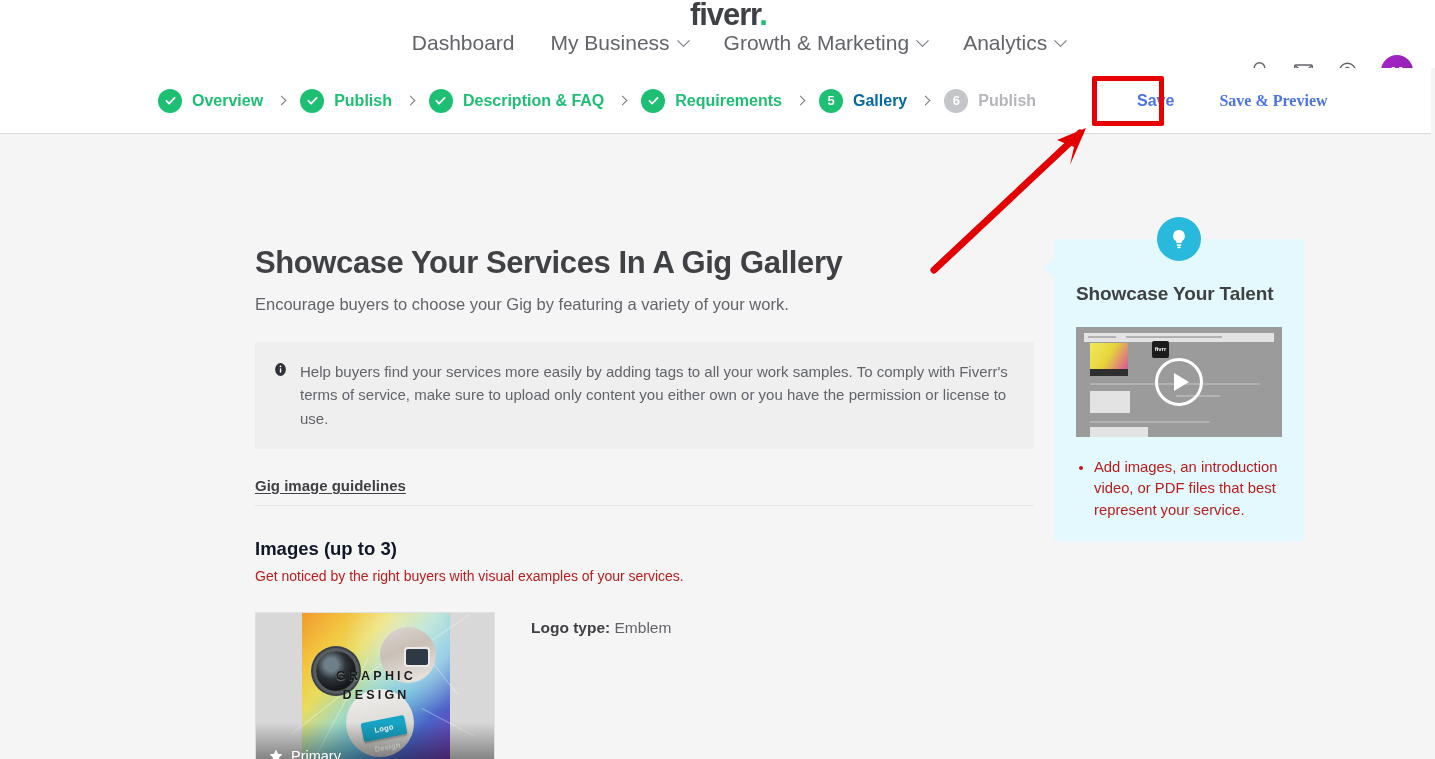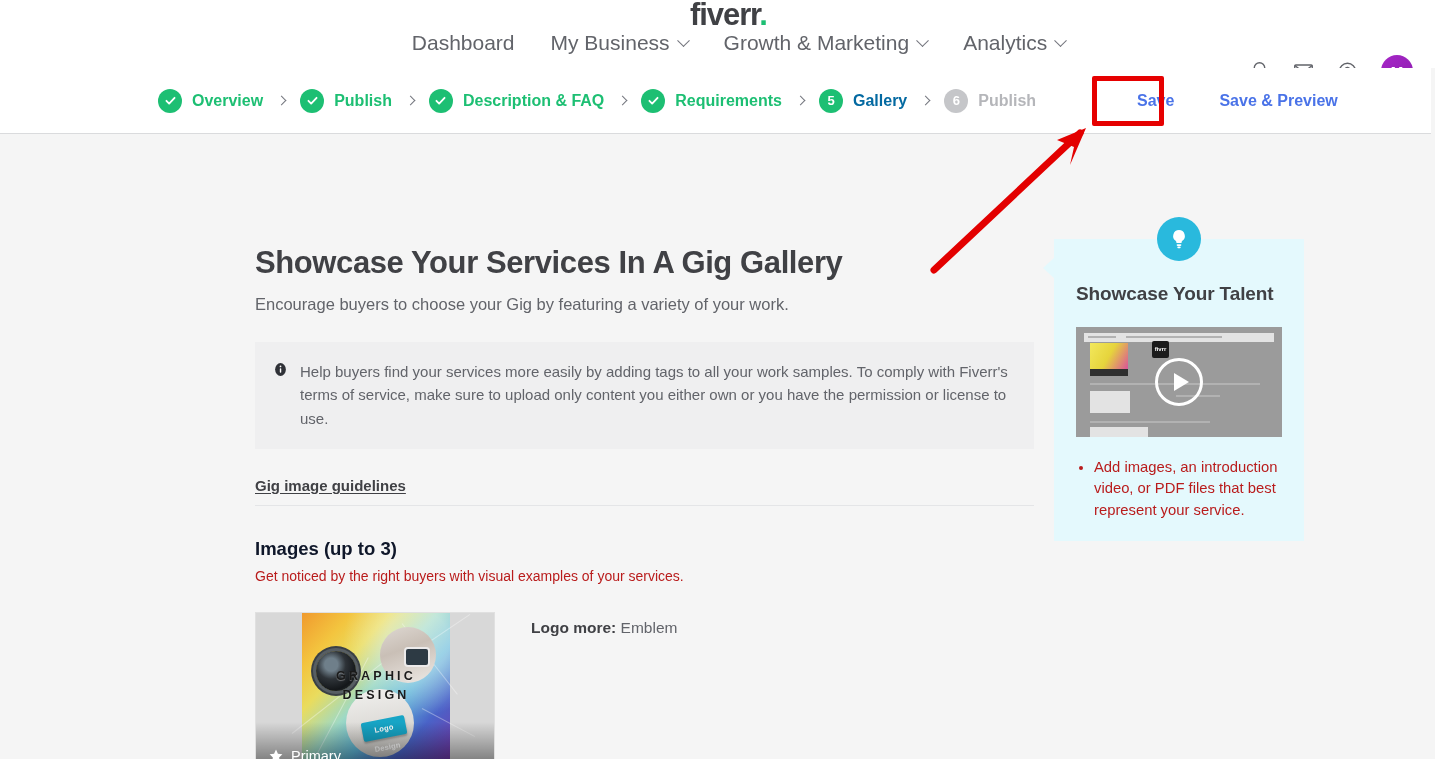--- a/index.html
+++ b/index.html
@@ -152,21 +152,21 @@
     gap: 0px;
   }
   .savelink {
     font-size: 16px;
     font-weight: 700;
     color: #4a73e8;
     cursor: pointer;
     white-space: nowrap;
   }
   #save-btn { padding: 0 23px; }
-  #savepreview-btn { padding-left: 22px; }
+  #savepreview-btn { padding-left: 22px; font-family: Liberation Serif, serif; }
 
   
   .annot-box {
     position: absolute;
     left: 1092px; top: 76px;
     width: 72px; height: 50px;
     border: 5px solid #e60000;
     border-radius: 2px;
     pointer-events: none;
     z-index: 40;
@@ -638,21 +638,21 @@
         <div class="primary-badge">
           <svg width="16" height="16" viewBox="0 0 24 24" fill="#fff">
             <path d="M12 2.4l2.9 6.1 6.7.9-4.9 4.7 1.2 6.6L12 17.6 6.1 20.7l1.2-6.6L2.4 9.4l6.7-.9z"></path>
           </svg>
           <span>Primary</span>
         </div>
       </div>
 
       <div class="thumbmeta">
         <div class="metaline">
-          <b>Logo more:</b>
+          <b>Logo type:</b>
           <span>Emblem</span>
         </div>
         <span class="editlink">Edit</span>
       </div>
     </div>
 
     
   </div>
 
   <div class="tipcard">

